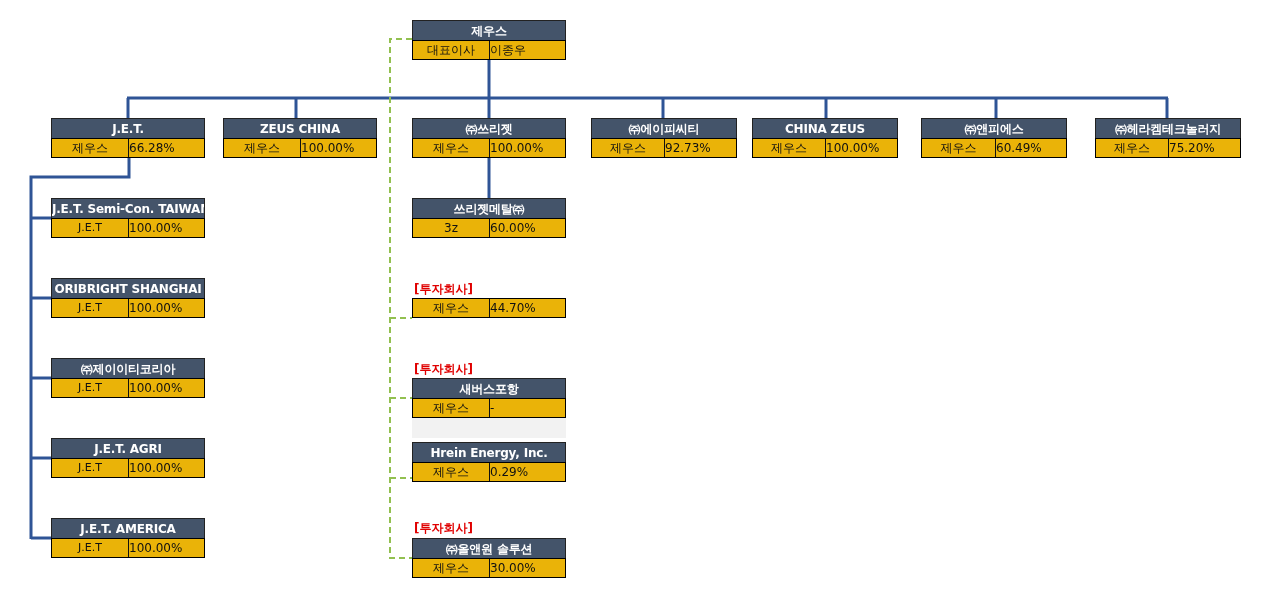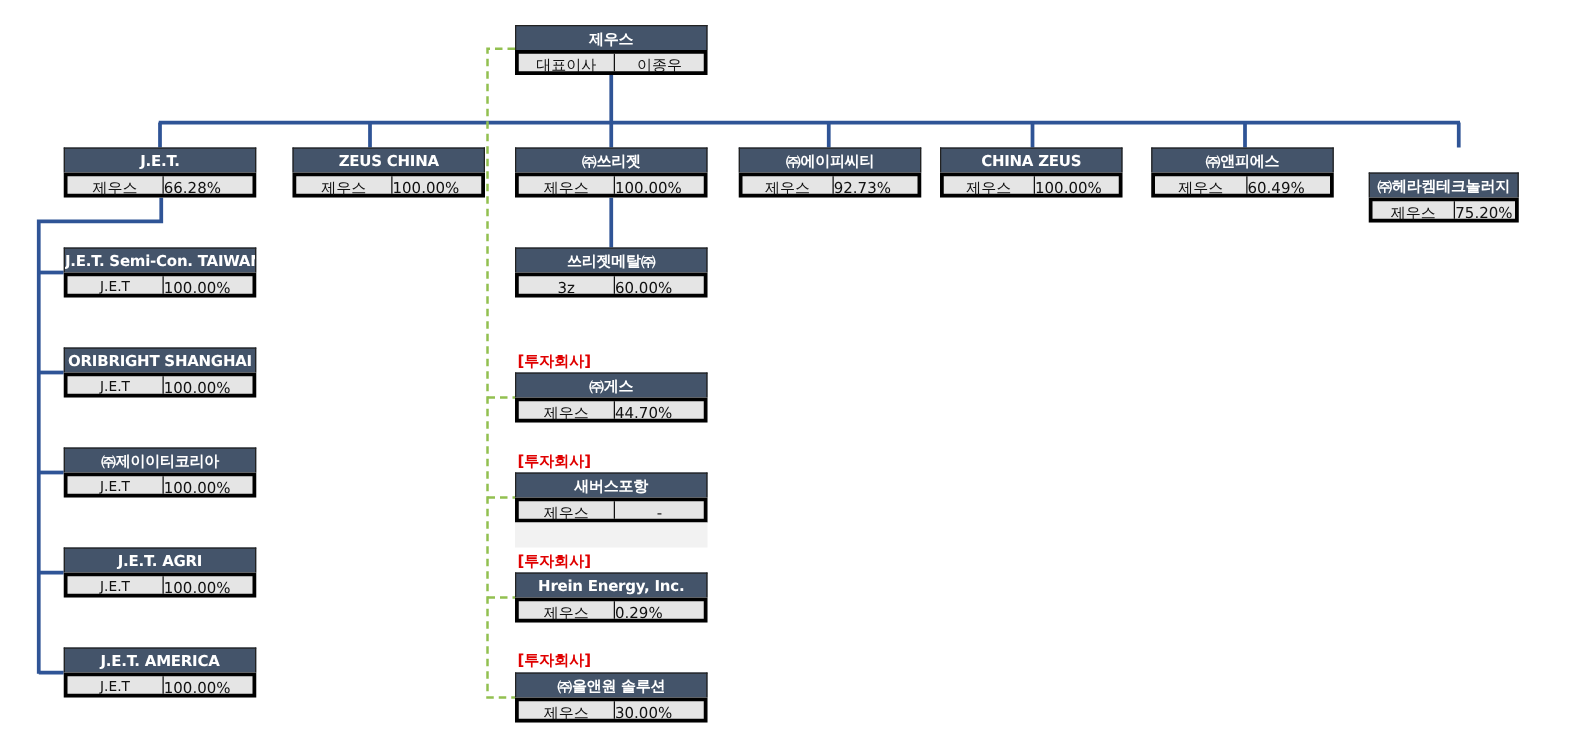--- a/index.html
+++ b/index.html
@@ -4,25 +4,25 @@
 <style>
   html, body { margin: 0; padding: 0; background: #ffffff; }
   body { width: 1270px; height: 599px; position: relative; overflow: hidden;
          font-family: "DejaVu Sans", "Liberation Sans", sans-serif; }
   .lines { position: absolute; left: 0; top: 0; width: 1270px; height: 599px; pointer-events: none; }
   .box { position: absolute; width: 154px; box-sizing: border-box; }
   .box .hdr { height: 20px; background: #44546a; color: #ffffff; font-weight: bold;
               font-size: 12px; line-height: 20px; text-align: center;
               border: 1px solid #222; border-bottom: none; box-sizing: border-box;
               white-space: nowrap; overflow: hidden; letter-spacing: -0.2px; }
-  .box .row { display: flex; height: 20px; border: 3px solid #000000; box-sizing: border-box;
-              background: #e5e5e5; font-size: 12px; line-height: 18px; color: #111; }
+  .box .row { display: flex; height: 20px; border: 1px solid #000000; box-sizing: border-box;
+              background: #eab308; font-size: 12px; line-height: 18px; color: #111; }
   .box .row .k { width: 77px; text-align: center; border-right: 1px solid #111; box-sizing: border-box; }
   .box .row .v { flex: 1; text-align: left; padding-right: 2px; }
-  .box .row .v.center { text-align: center; padding-right: 0; }
+  .box .row .v.center { text-align: left; padding-right: 0; }
   .box .row .k.sub { font-size: 11px; }
   .tag { position: absolute; color: #e00000; font-weight: bold; font-size: 12px; line-height: 14px; }
   .band { position: absolute; background: #f2f2f2; }
 </style>
 </head>
 <body>
 
 <svg class="lines" viewBox="0 0 1270 599">
   <g stroke="#2f5496" stroke-width="3" fill="none">
 
@@ -63,21 +63,21 @@
   </div>
 </div>
 
 <div class="box" style="left:51px; top:118px;border-radius:10px;">
   <div class="hdr">J.E.T.</div>
   <div class="row">
       <div class="k">제우스</div>
       <div class="v">66.28%</div>
     </div>
 </div>
-<div class="box" style="left:234px; top:118px;">
+<div class="box" style="left:223px; top:118px;">
   <div class="hdr">ZEUS CHINA</div>
   <div class="row">
       <div class="k">제우스</div>
       <div class="v">100.00%</div>
     </div>
 </div>
 <div class="box" style="left:412px; top:118px;">
   <div class="hdr">㈜쓰리젯</div>
   <div class="row">
       <div class="k">제우스</div>
@@ -98,21 +98,21 @@
       <div class="v">100.00%</div>
     </div>
 </div>
 <div class="box" style="left:921px; top:118px; width:146px;">
   <div class="hdr">㈜앤피에스</div>
   <div class="row">
       <div class="k" style="width:74px">제우스</div>
       <div class="v">60.49%</div>
     </div>
 </div>
-<div class="box" style="left:1095px; top:118px; width:120px;margin-top:20px;">
+<div class="box" style="left:1095px; top:118px; width:146px;">
   <div class="hdr">㈜헤라켐테크놀러지</div>
   <div class="row">
       <div class="k" style="width:73px">제우스</div>
       <div class="v">75.20%</div>
     </div>
 </div>
 
 <div class="box" style="left:51px; top:198px;">
   <div class="hdr">J.E.T. Semi-Con. TAIWAN</div>
   <div class="row">
@@ -152,39 +152,38 @@
 <div class="box" style="left:412px; top:198px;">
   <div class="hdr">쓰리젯메탈㈜</div>
   <div class="row">
       <div class="k">3z</div>
       <div class="v">60.00%</div>
     </div>
 </div>
 
 <div class="tag" style="left:414px; top:282px;">[투자회사]</div>
 <div class="box" style="left:412px; top:298px;">
-  <div class="hdr">㈜게스</div>
   <div class="row">
       <div class="k">제우스</div>
       <div class="v">44.70%</div>
     </div>
 </div>
 
 <div class="tag" style="left:414px; top:362px;">[투자회사]</div>
 <div class="box" style="left:412px; top:378px;">
   <div class="hdr">새버스포항</div>
   <div class="row">
       <div class="k">제우스</div>
       <div class="v center">-</div>
     </div>
 </div>
 <div class="band" style="left:412px; top:418px; width:154px; height:20px;"></div>
 
 <div class="tag" style="left:414px; top:442px;">[투자회사]</div>
-<div class="box" style="left:412px; top:458px;border-radius:19px;">
+<div class="box" style="left:412px; top:442px;border-radius:19px;">
   <div class="hdr">Hrein Energy, Inc.</div>
   <div class="row">
       <div class="k">제우스</div>
       <div class="v">0.29%</div>
     </div>
 </div>
 
 <div class="tag" style="left:414px; top:521px;">[투자회사]</div>
 <div class="box" style="left:412px; top:538px;">
   <div class="hdr">㈜올앤원 솔루션</div>

